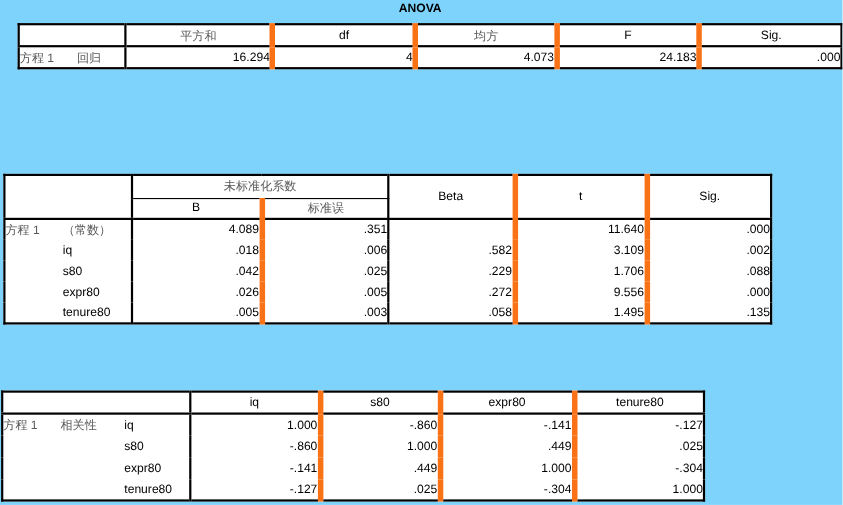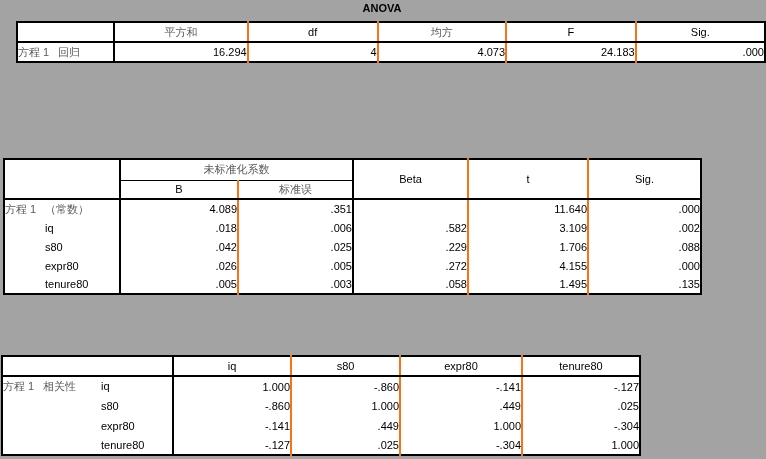--- a/index.html
+++ b/index.html
@@ -1,42 +1,42 @@
 <!DOCTYPE html>
 <html><head>
 <meta charset="utf-8">
 <style>
   html,body { margin:0; padding:0; background:#fff; }
   .canvas {
-    position:relative; width:766px; height:459px; background:#a3a3a3;
+    position:relative; width:766px; height:459px; background:#7dd3fc;
     font-family:"Liberation Sans", sans-serif; font-size:11px; color:#000;
     overflow:hidden;
   }
   .tbl-title {
     position:absolute; text-align:center; font-weight:bold; color:#000;
     font-size:11px; white-space:nowrap;
   }
   .tbl-title.cjk-title { font-size:12px; color:#262626; }
   table.spss {
     position:absolute; border-collapse:collapse; table-layout:fixed;
     border:2px solid #000; background:#fff;
   }
   .spss th, .spss td {
     padding:0; font-weight:normal; font-size:11px;
     white-space:nowrap; overflow:hidden; vertical-align:middle;
   }
   .spss thead th { text-align:center; }
-  .sep  { border-left:2px solid #f97316;margin-left:32px; }
+  .sep  { border-left:5px solid #f97316;margin-left:32px; }
   .sep2 { border-left:2px solid #000; }
   .hb1  { border-bottom:1px solid #000; }
   .hb2  { border-bottom:2px solid #000; }
   .num  { text-align:right; padding-right:7px; }
   .stub { text-align:left; padding-left:6px; }
   .model, .group { display:inline-block; }
-  .model { width:40px; }
+  .model { width:52px; }
   .group { width:58px; }
   .cjk  { color:#595959; }
 </style>
 </head>
 <body>
 
 <div class="canvas">
 
   <div class="tbl-title" style="left:1px; top:2px; width:762px;">ANOVA</div>
 
@@ -127,21 +127,21 @@
         <td class="sep num">1.706</td>
         <td class="sep num">.088</td>
       </tr>
       <tr style="height:19px">
         <td class="stub">
           <span class="model"></span><span>expr80</span>
         </td>
         <td class="sep2 num">.026</td>
         <td class="sep num">.005</td>
         <td class="sep2 num">.272</td>
-        <td class="sep num">4.155</td>
+        <td class="sep num">9.556</td>
         <td class="sep num">.000</td>
       </tr>
       <tr style="height:19px">
         <td class="stub">
           <span class="model"></span><span>tenure80</span>
         </td>
         <td class="sep2 num">.005</td>
         <td class="sep num">.003</td>
         <td class="sep2 num">.058</td>
         <td class="sep num">1.495</td>

